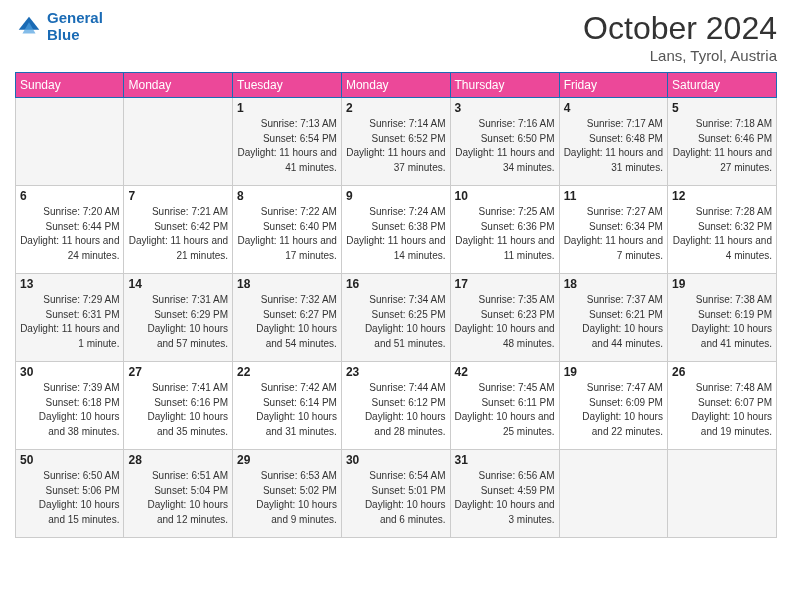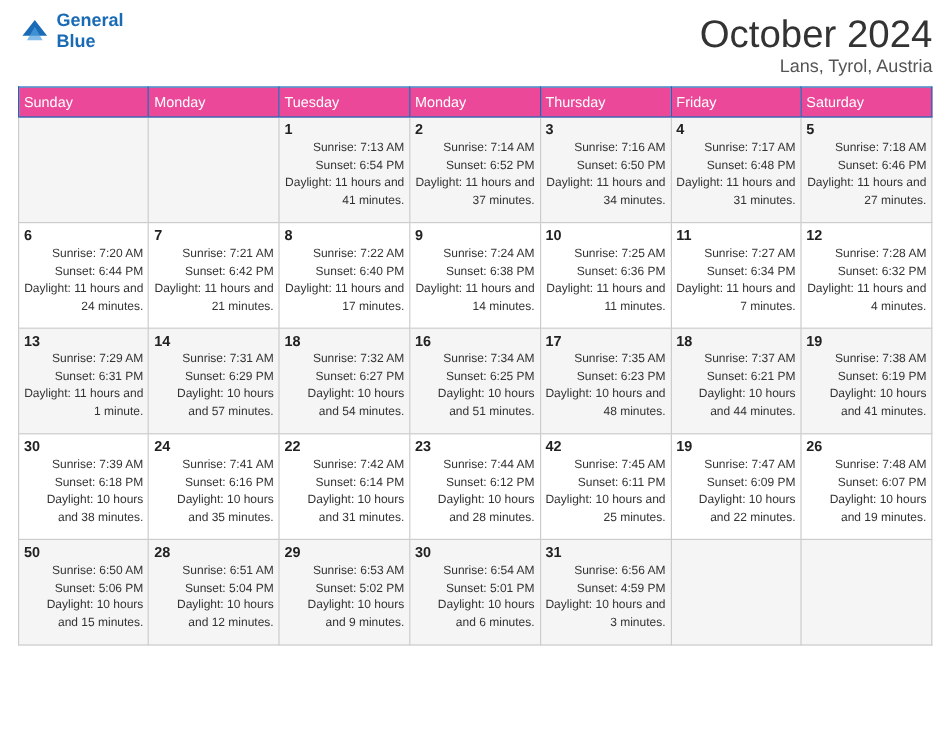--- a/index.html
+++ b/index.html
@@ -204,21 +204,21 @@
             <div class="day-num">19</div>
             <div class="day-info">Sunrise: 7:38 AM<br>Sunset: 6:19 PM<br>Daylight: 10 hours and 41 minutes.</div>
           </td>
         </tr>
         <tr>
           <td>
             <div class="day-num">30</div>
             <div class="day-info">Sunrise: 7:39 AM<br>Sunset: 6:18 PM<br>Daylight: 10 hours and 38 minutes.</div>
           </td>
           <td>
-            <div class="day-num">24</div>
+            <div class="day-num">27</div>
             <div class="day-info">Sunrise: 7:41 AM<br>Sunset: 6:16 PM<br>Daylight: 10 hours and 35 minutes.</div>
           </td>
           <td>
             <div class="day-num">22</div>
             <div class="day-info">Sunrise: 7:42 AM<br>Sunset: 6:14 PM<br>Daylight: 10 hours and 31 minutes.</div>
           </td>
           <td>
             <div class="day-num">23</div>
             <div class="day-info">Sunrise: 7:44 AM<br>Sunset: 6:12 PM<br>Daylight: 10 hours and 28 minutes.</div>
           </td>

